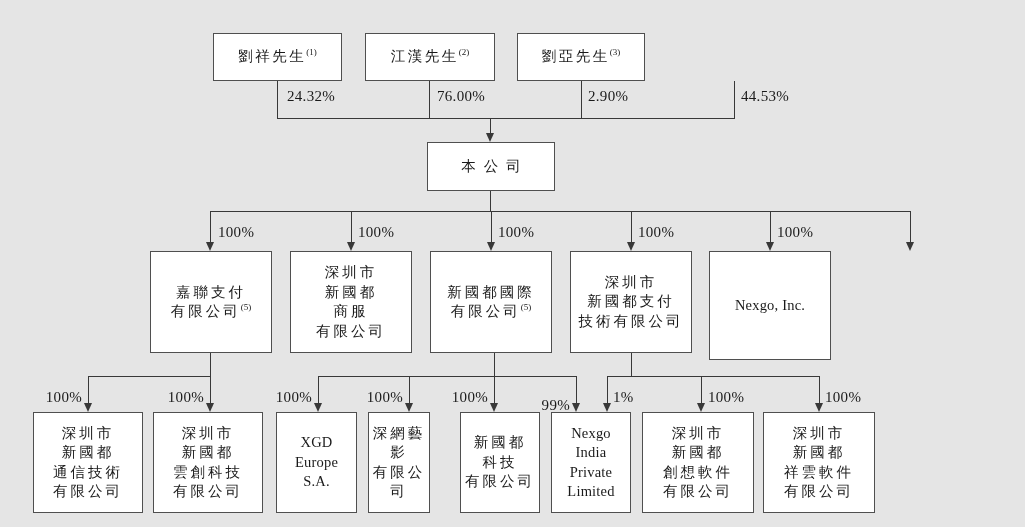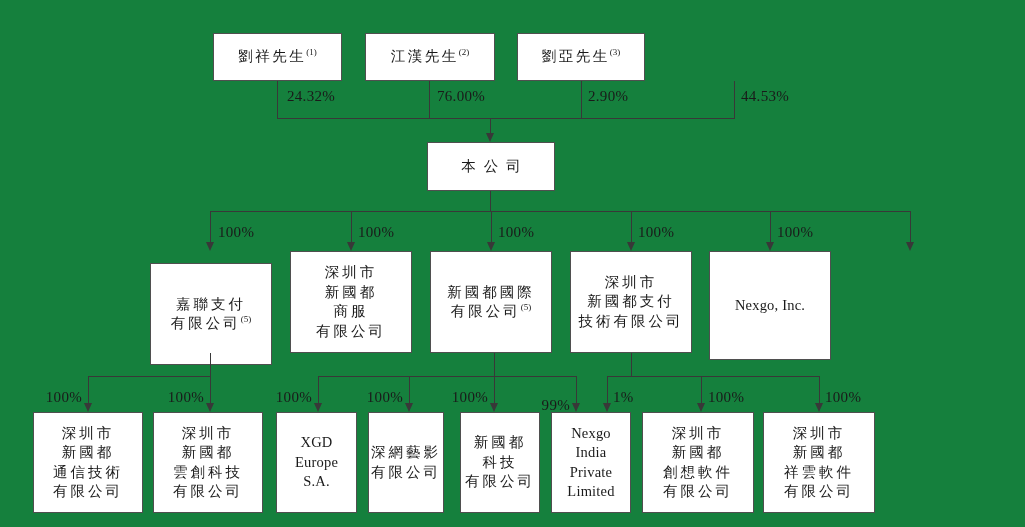--- a/index.html
+++ b/index.html
@@ -1,17 +1,17 @@
 <!DOCTYPE html>
 <html><head>
 <meta charset="utf-8">
 <style>
   html,body{margin:0;padding:0;background:#ffffff;}
   .canvas{
-    position:relative;width:1025px;height:527px;background:#15803d;
+    position:relative;width:1025px;height:527px;background:#e5e5e5;
     font-family:"Liberation Serif","DejaVu Serif",serif;color:#1a1a1a;overflow:hidden;
   }
   .box{
     position:absolute;border:1.4px solid #4f4f4f;background:#ffffff;
     display:flex;align-items:center;justify-content:center;text-align:center;
     box-sizing:border-box;
   }
   .bt{white-space:pre-line;font-size:14.5px;line-height:19.5px;letter-spacing:3px;}
   .bt.latin{letter-spacing:0.2px;}
   .bt.one{letter-spacing:2.5px;}
@@ -72,21 +72,21 @@
   <div class="arr" style="left:486.5px;top:242px"></div>
   <div class="arr" style="left:626.5px;top:242px"></div>
   <div class="arr" style="left:765.5px;top:242px"></div>
   <div class="arr" style="left:905.5px;top:242px"></div>
   <div class="pct" style="left:218px;top:224px">100%</div>
   <div class="pct" style="left:358px;top:224px">100%</div>
   <div class="pct" style="left:498px;top:224px">100%</div>
   <div class="pct" style="left:638px;top:224px">100%</div>
   <div class="pct" style="left:777px;top:224px">100%</div>
 
-  <div class="box" style="left:150px;top:263px;width:122px;height:102px">
+  <div class="box" style="left:150px;top:251px;width:122px;height:102px">
     <div class="bt"><span>嘉聯支付
 有限公司</span><sup>(5)</sup></div>
   </div>
   <div class="box" style="left:290px;top:251px;width:122px;height:102px">
     <div class="bt"><span>深圳市
 新國都
 商服
 有限公司</span><sup></sup></div>
   </div>
   <div class="box" style="left:430px;top:251px;width:122px;height:102px">
@@ -148,21 +148,21 @@
     <div class="bt"><span>深圳市
 新國都
 雲創科技
 有限公司</span></div>
   </div>
   <div class="box" style="left:276px;top:412px;width:81px;height:101px">
     <div class="bt latin"><span>XGD
 Europe
 S.A.</span></div>
   </div>
-  <div class="box" style="left:368px;top:412px;width:76px;height:101px">
+  <div class="box" style="left:368px;top:412px;width:62px;height:101px">
     <div class="bt"><span>深網藝影
 有限公司</span></div>
   </div>
   <div class="box" style="left:460px;top:412px;width:80px;height:101px">
     <div class="bt"><span>新國都
 科技
 有限公司</span></div>
   </div>
   <div class="box" style="left:551px;top:412px;width:80px;height:101px">
     <div class="bt latin"><span>Nexgo

